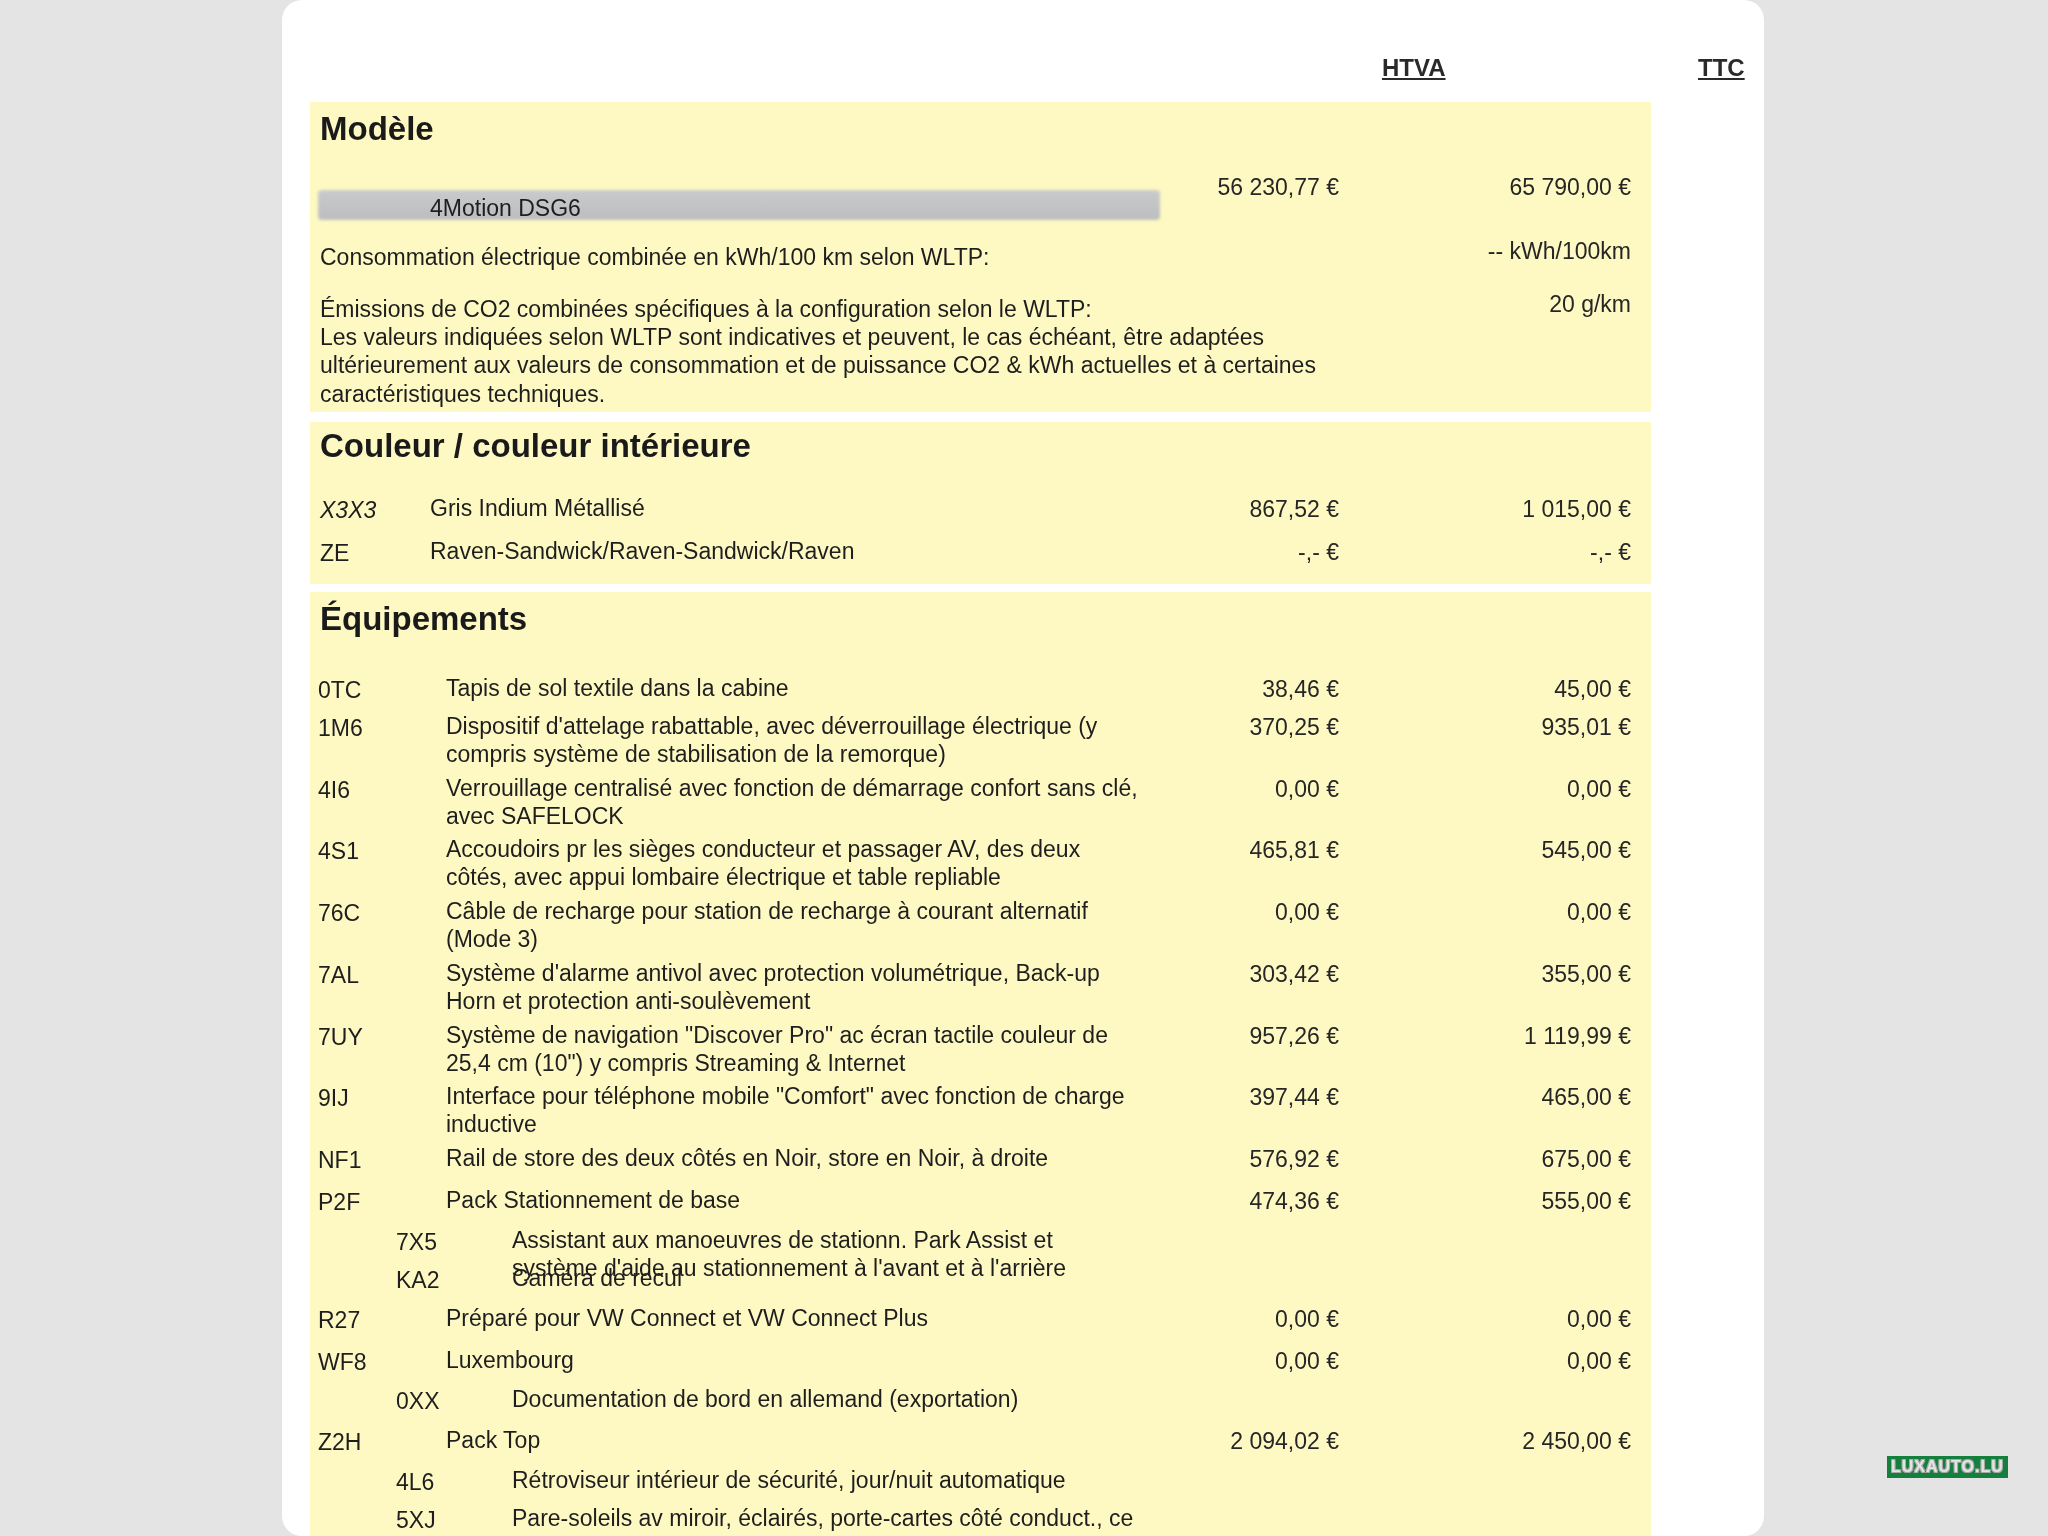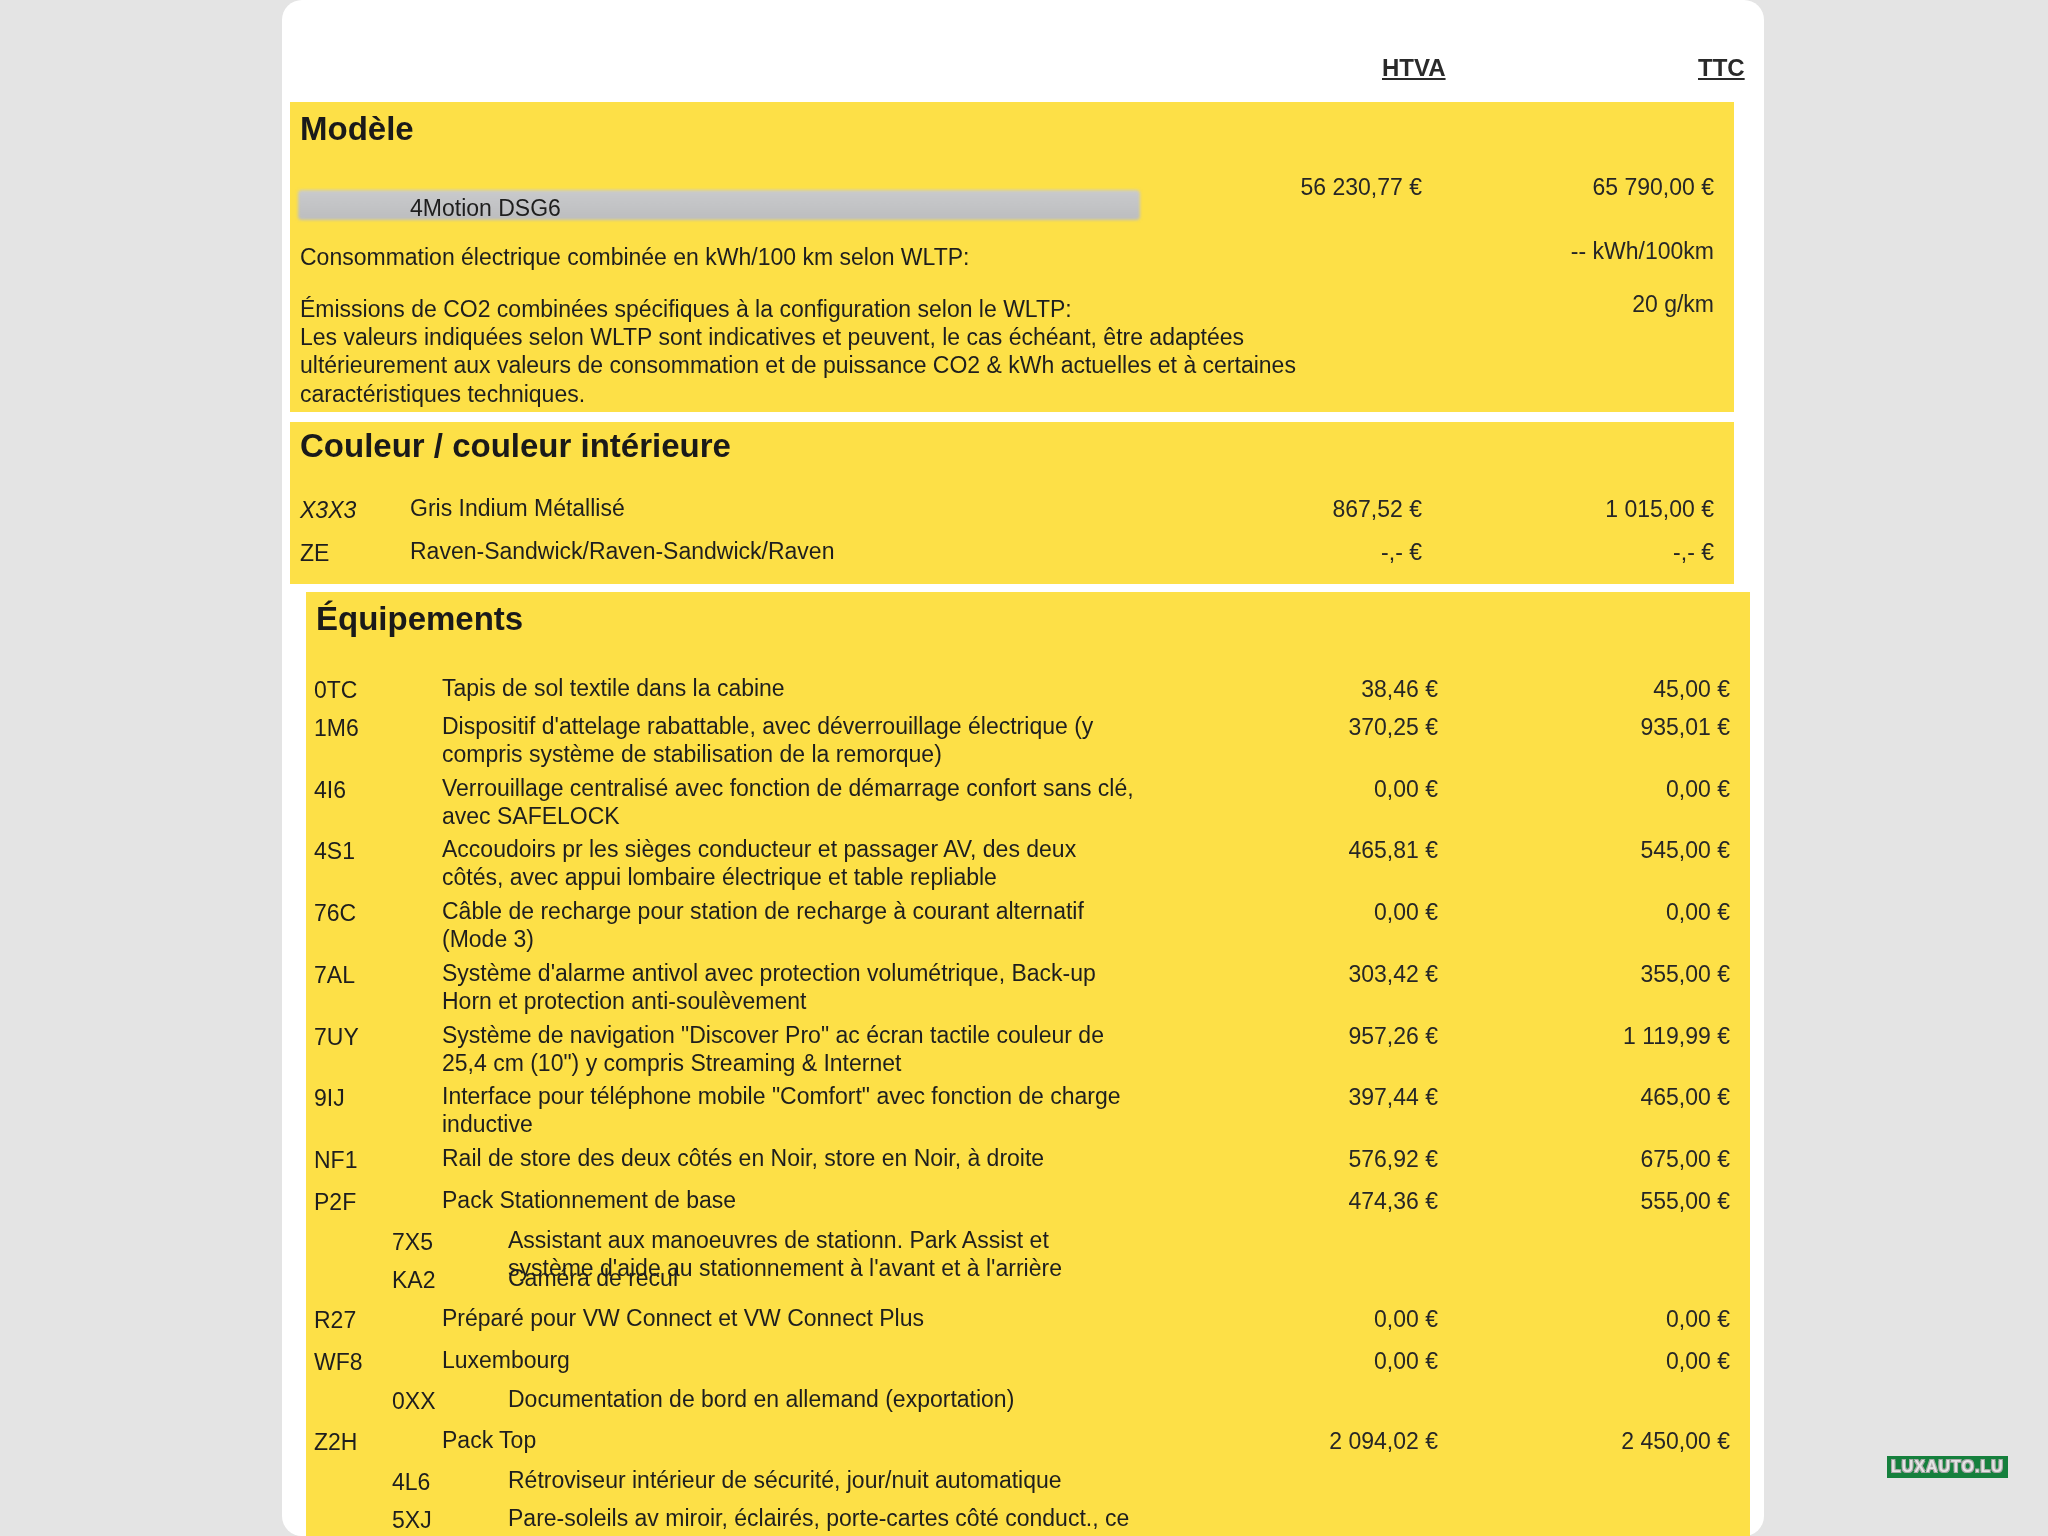--- a/index.html
+++ b/index.html
@@ -13,22 +13,22 @@
   .paper {
     position:absolute; left:282px; top:0; width:1482px; height:1536px;
     background:#ffffff;
     border-radius:20px;
   }
   .colhead {
     position:absolute; top:54px; font-size:24px; font-weight:bold;
     text-decoration:underline; color:#2a2a2a;
   }
   .section {
-    position:absolute; left:8px; width:1444px;
-    background:#fde047;
+    position:absolute; left:28px; width:1341px;
+    background:#fef9c3;
   }
   .sec-title {
     position:absolute; left:10px; font-size:33px; font-weight:bold; color:#1a1a1a;
   }
   .txt { position:absolute; font-size:23px; color:#1e1e1e; white-space:nowrap; line-height:29px; }
   .price { position:absolute; font-size:23px; color:#262626; text-align:right; white-space:nowrap; }
   .htva { right:312px; }
   .ttc  { right:20px; }
   .blur-bar {
     position:absolute; left:8px; top:88px; width:842px; height:30px;
@@ -75,21 +75,21 @@
       <span class="price ttc" style="top:74px;">1 015,00 €</span>
     </div>
     <div>
       <span class="row-code" style="left:10px; top:118px;">ZE</span>
       <span class="txt" style="left:120px; top:115px;">Raven-Sandwick/Raven-Sandwick/Raven</span>
       <span class="price htva" style="top:117px;">-,- €</span>
       <span class="price ttc" style="top:117px;">-,- €</span>
     </div>
   </div>
 
-  <div class="section" style="top:592px; height:944px;margin-left:16px;">
+  <div class="section" style="top:592px; height:944px;">
     <span class="sec-title" style="top:8px;">Équipements</span>
     <div id="equip-list">
         <div>
           <span class="row-code" style="left: 8px; top: 85px;">0TC</span>
           <span class="txt" style="left: 136px; top: 82px;">Tapis de sol textile dans la cabine</span>
           <span class="price htva" style="top: 84px;">38,46 €</span>
           <span class="price ttc" style="top: 84px;">45,00 €</span>
         </div>
         <div>
           <span class="row-code" style="left: 8px; top: 123px;">1M6</span>

